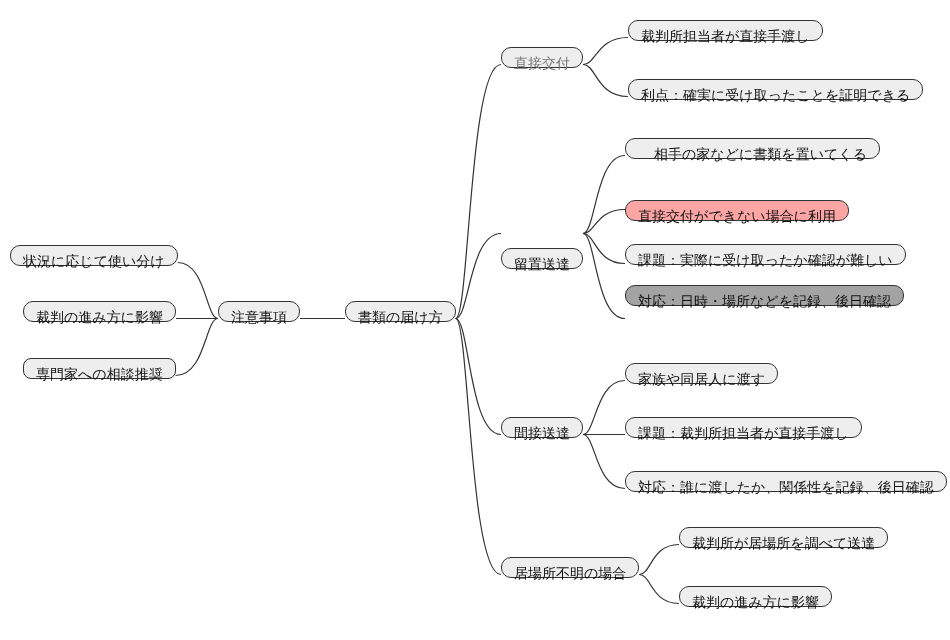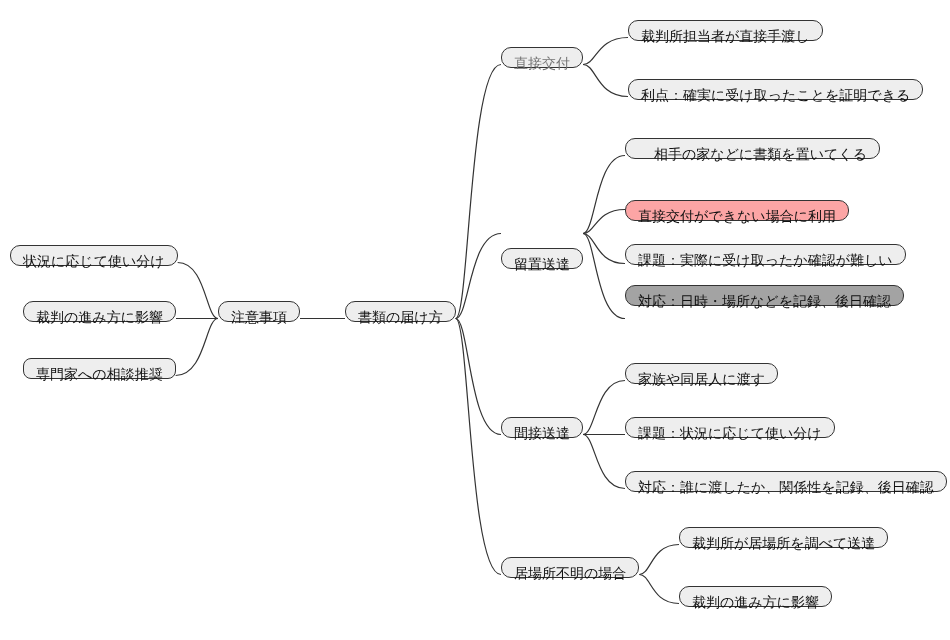--- a/index.html
+++ b/index.html
@@ -82,21 +82,21 @@
   <div class="node" id="nd-b1-c1" style="left: 625px; top: 200px; background: #fca5a5; border-color: rgb(51, 51, 51); color: rgb(17, 17, 17);">直接交付ができない場合に利用</div>
 
   <div class="node" id="nd-b1-c2" style="left: 625px; top: 244px; background: rgb(238, 238, 238); border-color: rgb(51, 51, 51); color: rgb(17, 17, 17);">課題：実際に受け取ったか確認が難しい</div>
 
   <div class="node" id="nd-b1-c3" style="left: 625px; top: 285px; background: #a3a3a3; border-color: rgb(51, 51, 51); color: rgb(17, 17, 17);">対応：日時・場所などを記録、後日確認</div>
 
   <div class="node" id="nd-b2" style="left: 501px; top: 417px; background: rgb(238, 238, 238); border-color: rgb(51, 51, 51); color: rgb(17, 17, 17);">間接送達</div>
 
   <div class="node" id="nd-b2-c0" style="left: 625px; top: 363px; background: rgb(238, 238, 238); border-color: rgb(51, 51, 51); color: rgb(17, 17, 17);">家族や同居人に渡す</div>
 
-  <div class="node" id="nd-b2-c1" style="left: 625px; top: 417px; background: rgb(238, 238, 238); border-color: rgb(51, 51, 51); color: rgb(17, 17, 17);">課題：状況に応じて使い分け</div>
+  <div class="node" id="nd-b2-c1" style="left: 625px; top: 417px; background: rgb(238, 238, 238); border-color: rgb(51, 51, 51); color: rgb(17, 17, 17);">課題：裁判所担当者が直接手渡し</div>
 
   <div class="node" id="nd-b2-c2" style="left: 625px; top: 471px; background: rgb(238, 238, 238); border-color: rgb(51, 51, 51); color: rgb(17, 17, 17);">対応：誰に渡したか、関係性を記録、後日確認</div>
 
   <div class="node" id="nd-b3" style="left: 501px; top: 557px; background: rgb(238, 238, 238); border-color: rgb(51, 51, 51); color: rgb(17, 17, 17);">居場所不明の場合</div>
 
   <div class="node" id="nd-b3-c0" style="left: 679px; top: 527px; background: rgb(238, 238, 238); border-color: rgb(51, 51, 51); color: rgb(17, 17, 17);">裁判所が居場所を調べて送達</div>
 
   <div class="node" id="nd-b3-c1" style="left: 679px; top: 586px; background: rgb(238, 238, 238); border-color: rgb(51, 51, 51); color: rgb(17, 17, 17);">裁判の進み方に影響</div>
 
 </div>

